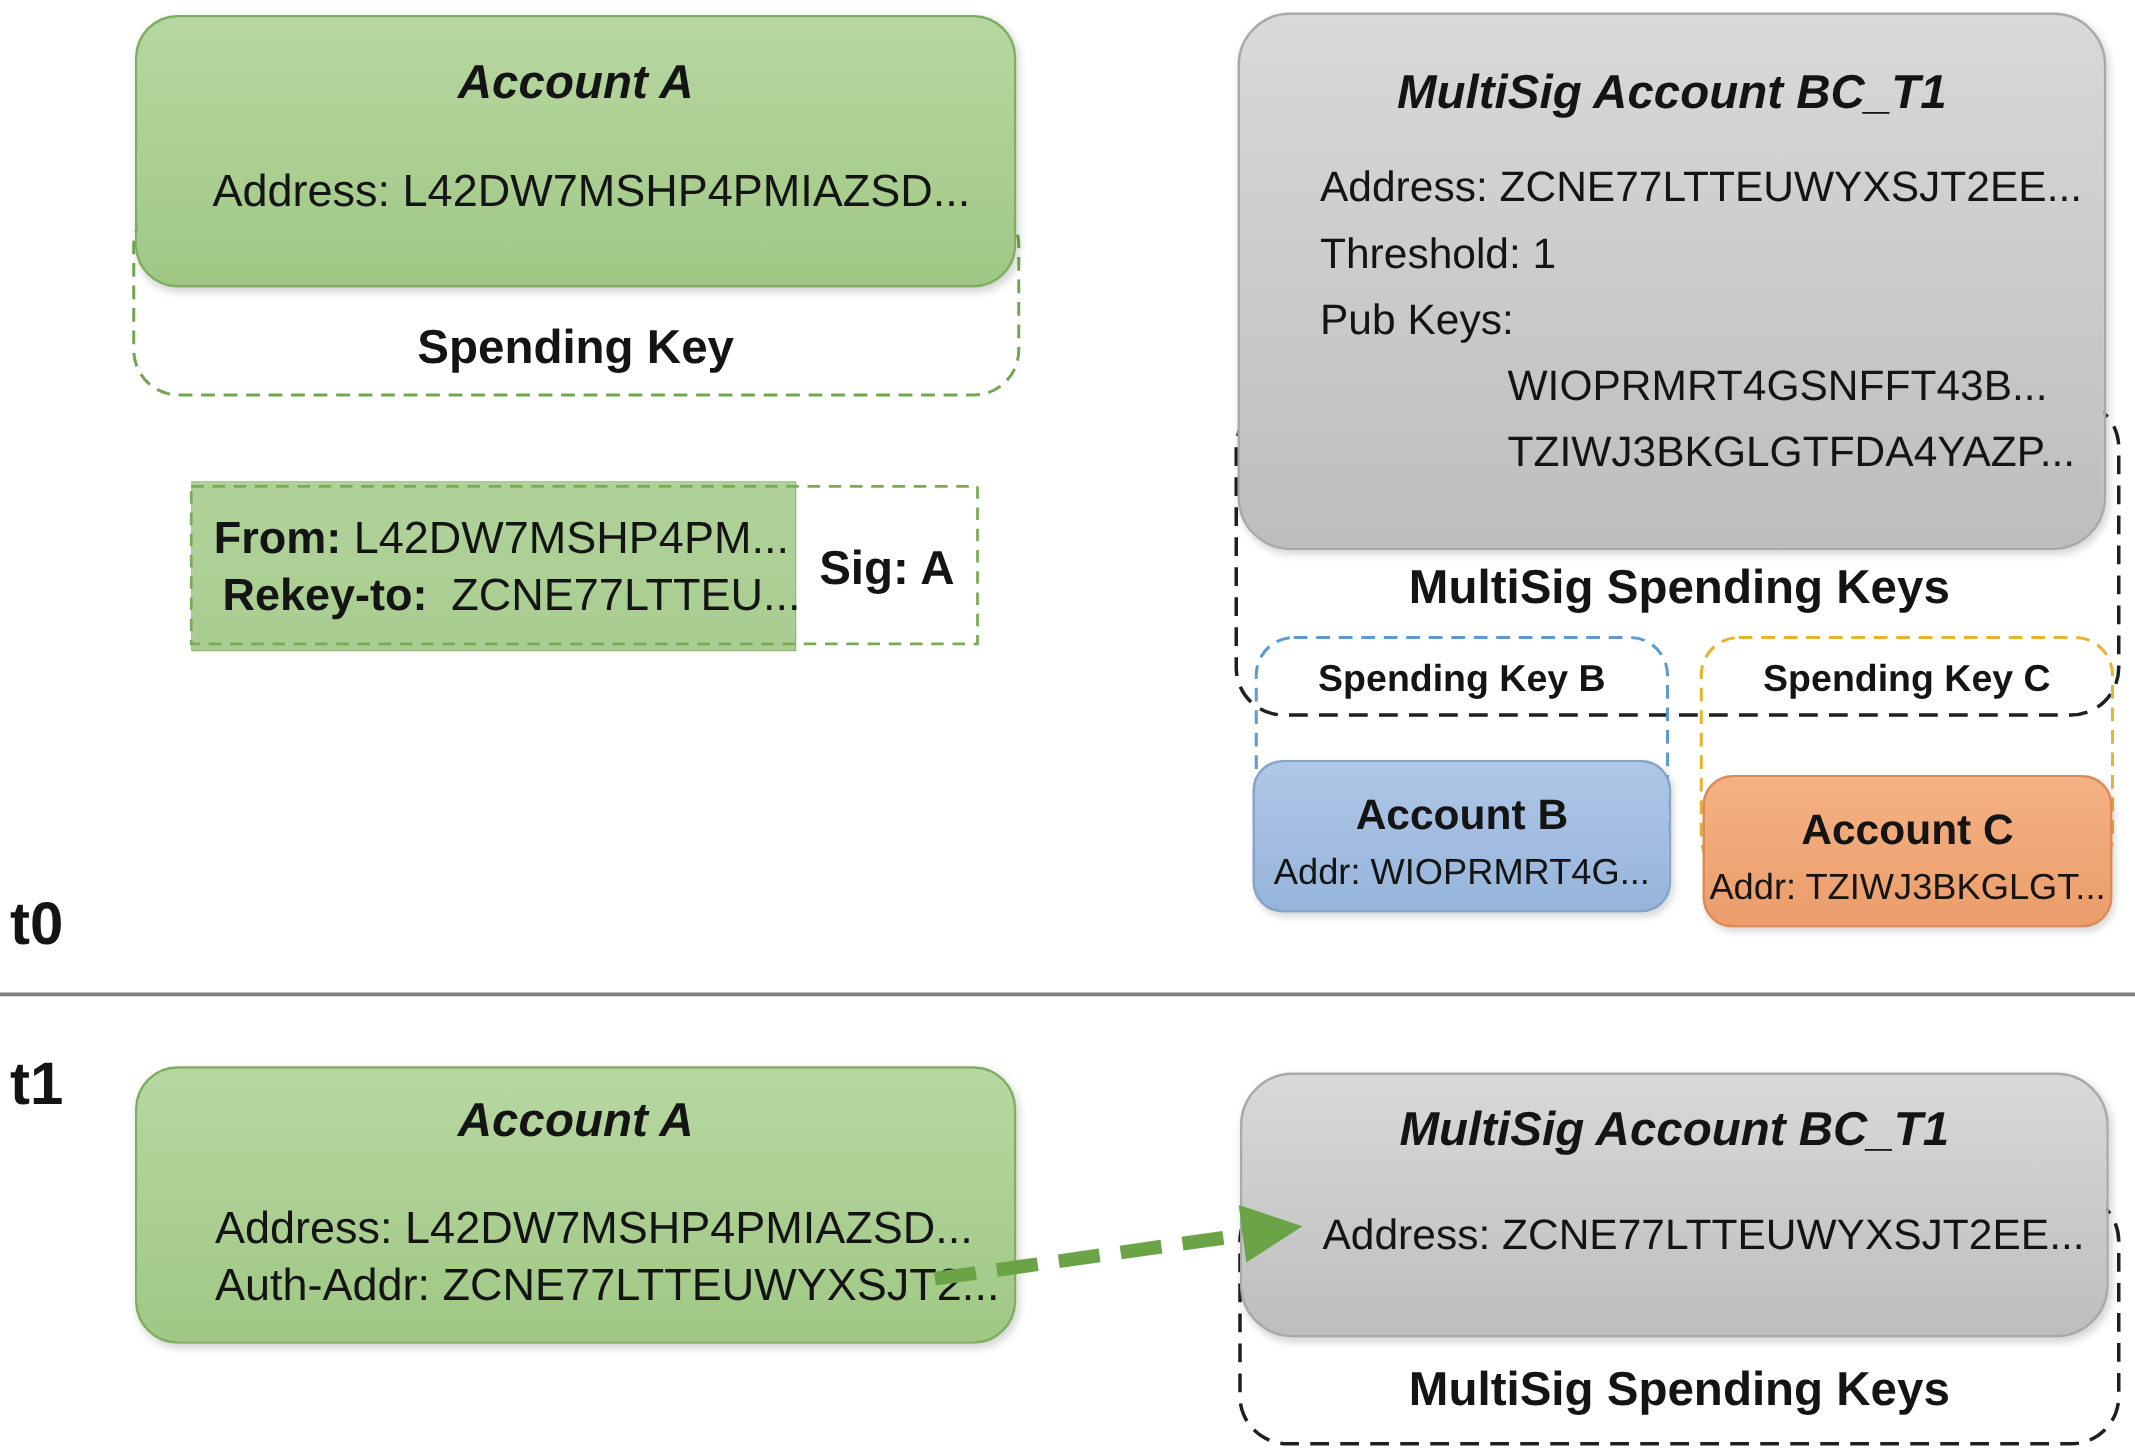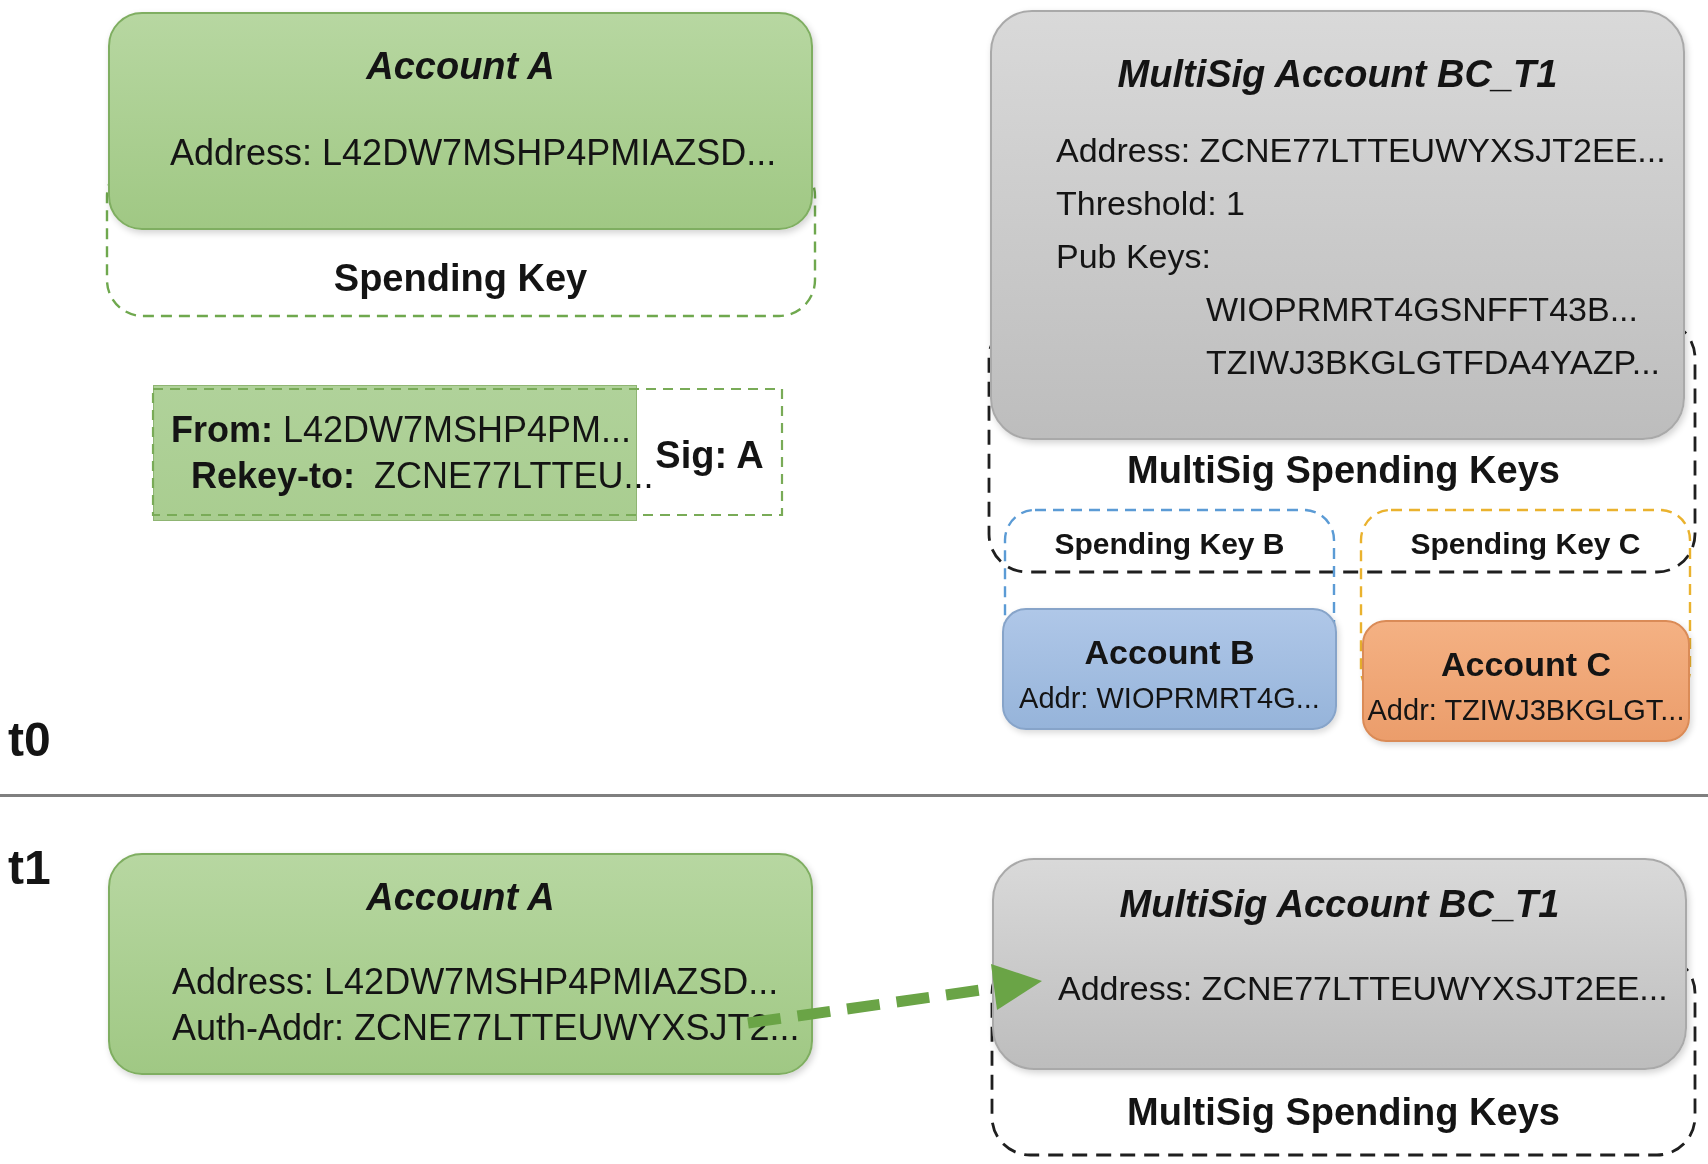--- a/index.html
+++ b/index.html
@@ -71,21 +71,21 @@
     <div class="body-line" style="margin-top:42px;padding-left:60px;">Address: L42DW7MSHP4PMIAZSD...</div>
   </div>
 
   <div class="lbl center-lbl" style="left:106px;top:256px;width:709px;">Spending Key</div>
 
   <div class="box tx-box" style="left:153px;top:385px;width:484px;height:136px;">
     <div class="body-line" style="margin-top:21px;padding-left:17px;">
       <span class="b">From:</span>
       <span>L42DW7MSHP4PM...</span>
     </div>
-    <div class="body-line" style="padding-left:37px;">
+    <div class="body-line" style="padding-left:24px;">
       <span class="b">Rekey-to:</span>
       <span class="gap">ZCNE77LTTEU...</span>
     </div>
   </div>
 
   <div class="lbl center-lbl" style="left:637px;top:433px;width:145px;">Sig: A</div>
 
   <div class="box gray-box" style="left:990px;top:10px;width:695px;height:430px;">
     <div class="title" style="margin-top:40px;">MultiSig Account BC_T1</div>
     <div style="margin-top:28px;padding-left:64px;">

